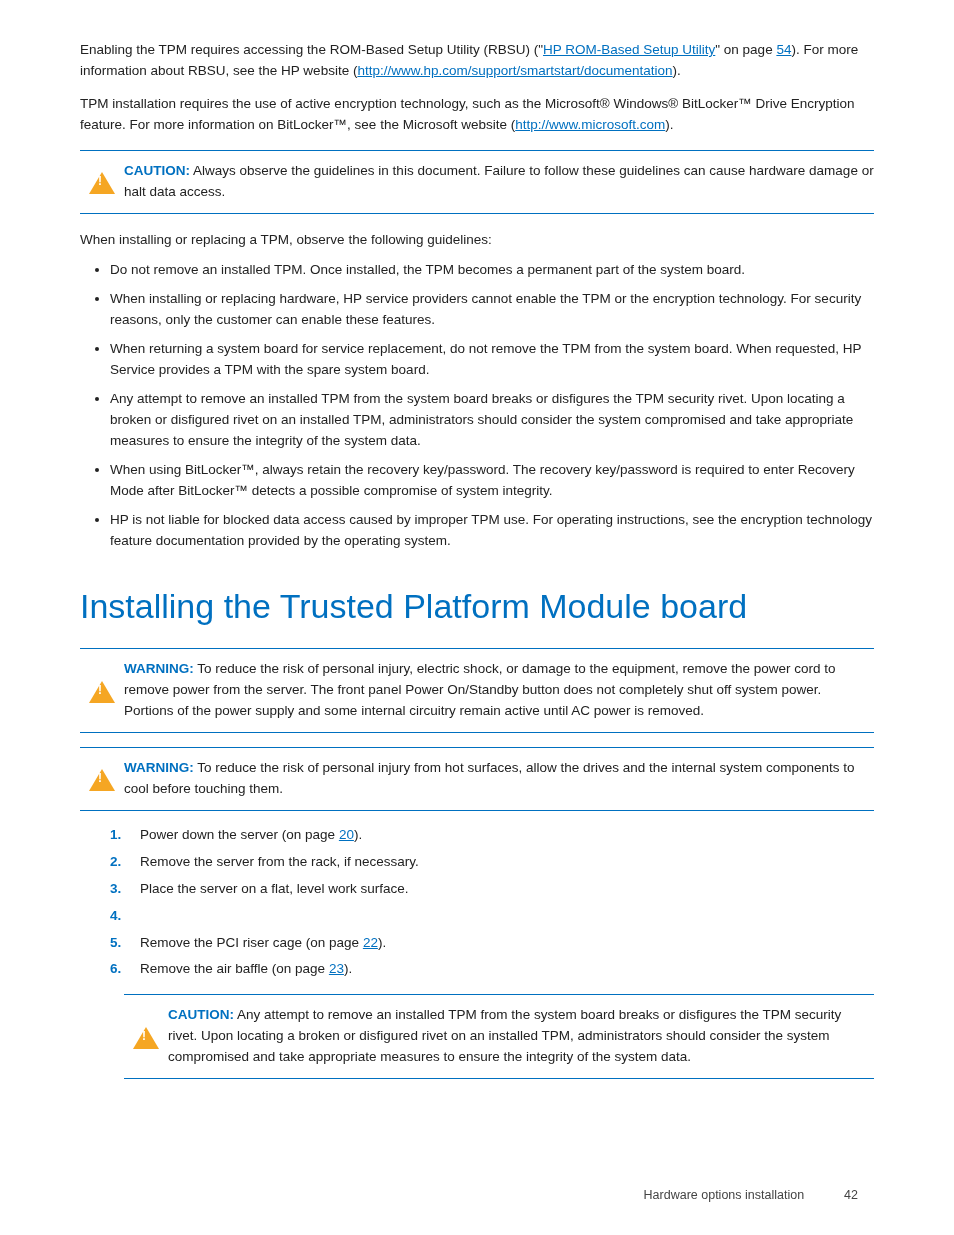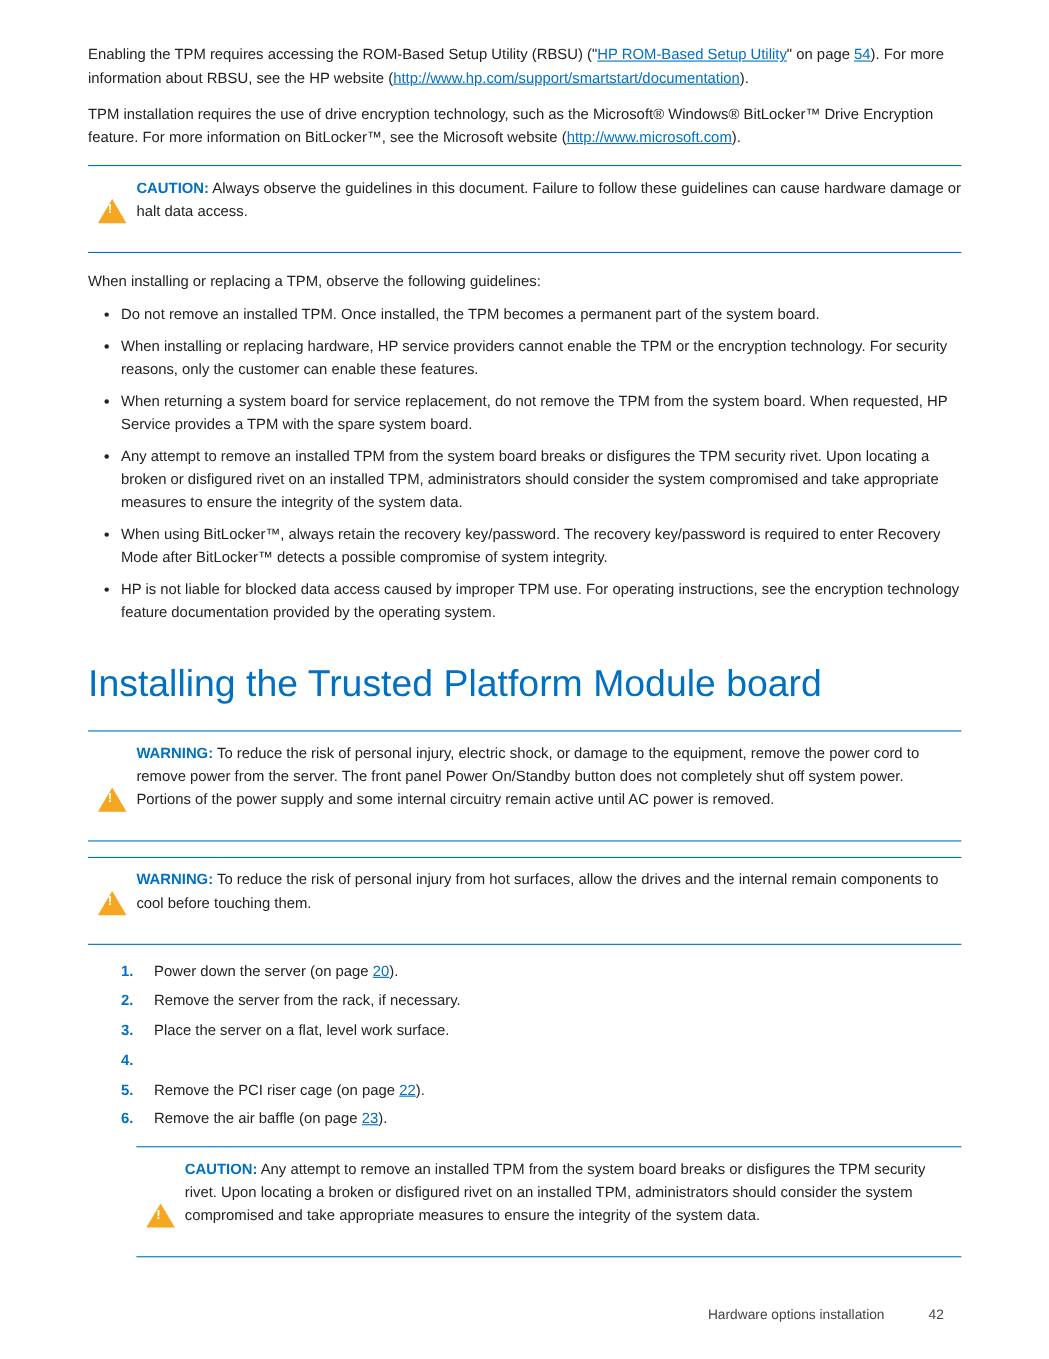--- a/index.html
+++ b/index.html
@@ -14,24 +14,24 @@
     .intro-para {
       margin-bottom: 12px;
     }
     a, .link {
       color: #0070c0;
       text-decoration: underline;
       cursor: pointer;
     }
     .caution-box, .warning-box {
       display: flex;
-      align-items: flex-end;
+      align-items: center;
       border-top: 1px solid #0070c0;
       border-bottom: 1px solid #0070c0;
-      padding: 10px 0 26px 0;
+      padding: 10px 0 10px 0;
       margin: 14px 0;
     }
     .caution-box .icon-col, .warning-box .icon-col {
       min-width: 44px;
       display: flex;
       align-items: flex-start;
       justify-content: center;
       padding-top: 2px;
     }
     .triangle-icon {
@@ -102,21 +102,21 @@
     }
   </style>
 </head>
 <body>
 
 <p class="intro-para">
   <span>Enabling the TPM requires accessing the ROM-Based Setup Utility (RBSU) ("</span><span class="link">HP ROM-Based Setup Utility</span><span>" on page </span><span class="link">54</span><span>). For more information about RBSU, see the HP website (</span><span class="link">http://www.hp.com/support/smartstart/documentation</span><span>).</span>
 </p>
 
 <p class="intro-para">
-  <span>TPM installation requires the use of drive encryption technology, such as the Microsoft® Windows® BitLocker™ Drive Encryption feature. For more information on BitLocker™, see the Microsoft website (</span><span class="link">http://www.microsoft.com</span><span>).</span>
+  <span>TPM installation requires the use of active encryption technology, such as the Microsoft® Windows® BitLocker™ Drive Encryption feature. For more information on BitLocker™, see the Microsoft website (</span><span class="link">http://www.microsoft.com</span><span>).</span>
 </p>
 
 <div class="caution-box">
   <div class="icon-col">
     <span class="triangle-icon"></span>
   </div>
   <div class="caution-text">
     <span class="caution-label">CAUTION:</span><span> Always observe the guidelines in this document. Failure to follow these guidelines can cause hardware damage or halt data access.</span>
   </div>
 </div>
@@ -141,21 +141,21 @@
   <div class="warning-text">
     <span class="warning-label">WARNING:</span><span> To reduce the risk of personal injury, electric shock, or damage to the equipment, remove the power cord to remove power from the server. The front panel Power On/Standby button does not completely shut off system power. Portions of the power supply and some internal circuitry remain active until AC power is removed.</span>
   </div>
 </div>
 
 <div class="warning-box">
   <div class="icon-col">
     <span class="triangle-icon"></span>
   </div>
   <div class="warning-text">
-    <span class="warning-label">WARNING:</span><span> To reduce the risk of personal injury from hot surfaces, allow the drives and the internal remain components to cool before touching them.</span>
+    <span class="warning-label">WARNING:</span><span> To reduce the risk of personal injury from hot surfaces, allow the drives and the internal system components to cool before touching them.</span>
   </div>
 </div>
 
 <ol class="numbered-list" style="list-style:none; padding-left:0;">
 <li style="margin-bottom: 6px; padding-left: 0px; display: flex; gap: 8px;">
       <span style="font-weight: bold; color: rgb(0, 112, 192); min-width: 22px;">1.</span>
       <span>Power down the server (on page <span class="link">20</span>).</span>
     </li>
     <li style="margin-bottom: 6px; padding-left: 0px; display: flex; gap: 8px;">
       <span style="font-weight: bold; color: rgb(0, 112, 192); min-width: 22px;">2.</span>

